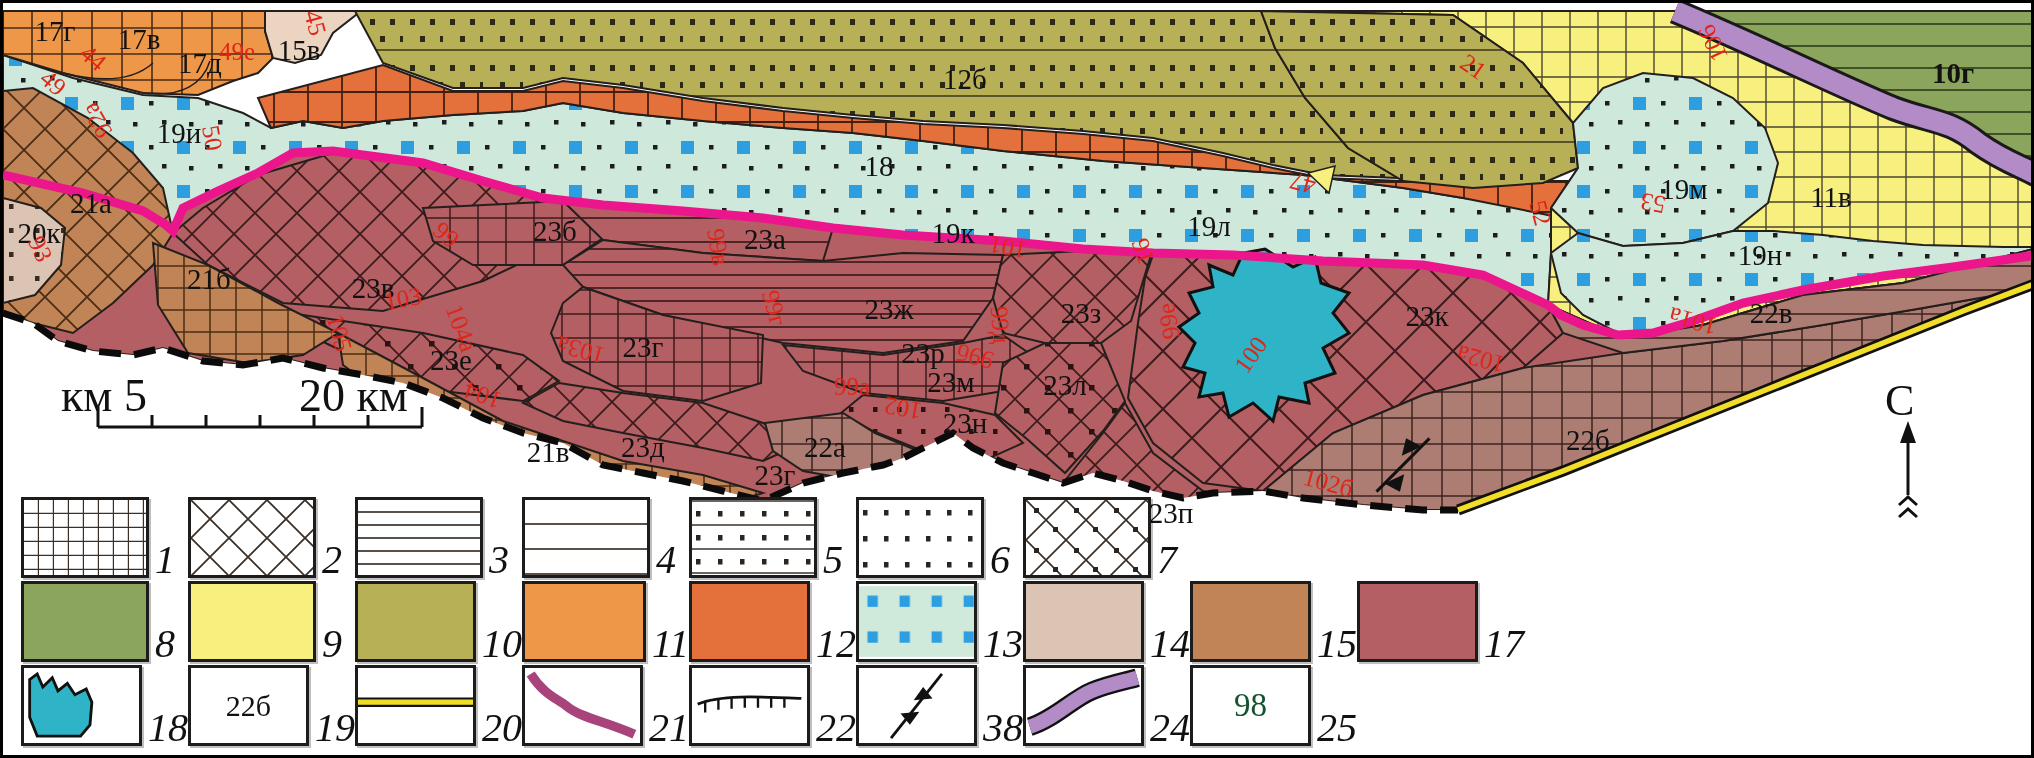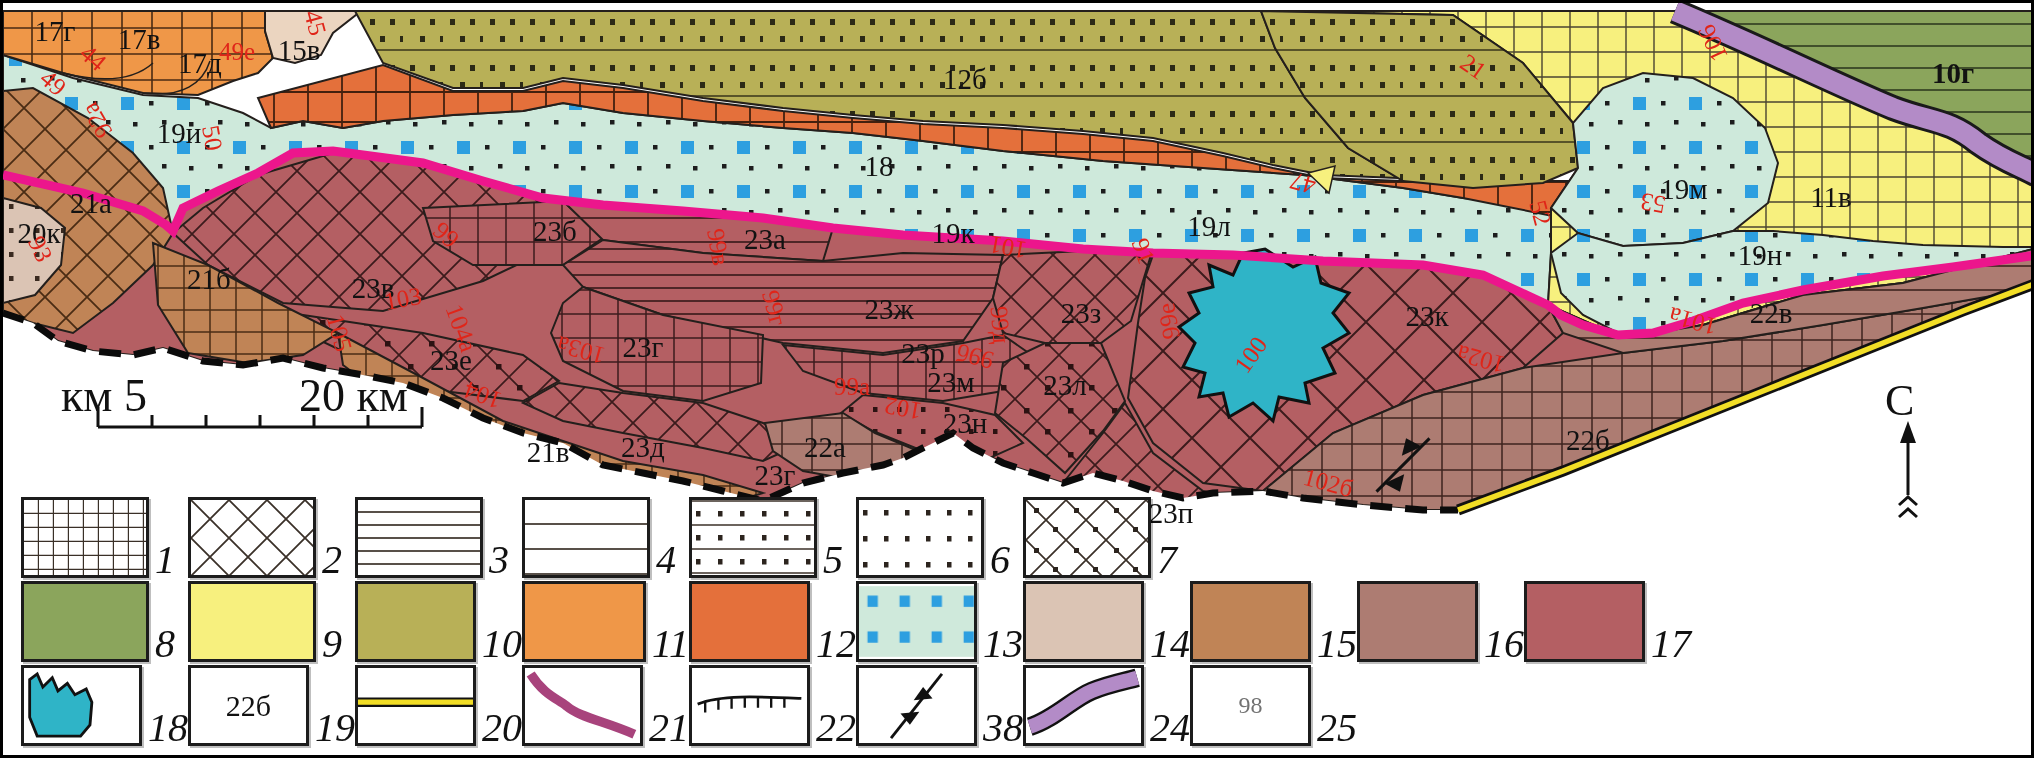--- a/index.html
+++ b/index.html
@@ -12,21 +12,21 @@
   .rlab{position:absolute;transform:translate(-50%,-50%);font-size:25px;color:#e02519;white-space:nowrap;
         font-family:"Liberation Serif", serif;}
   #legend{position:absolute;left:0;top:0;width:100%;height:100%;pointer-events:none;}
   .lrow{position:absolute;left:18px;display:flex;}
   .lcell{width:167px;display:flex;align-items:flex-end;}
   .lswatch{width:122px;height:75px;border:3px solid #1c1c1c;background:#fff;box-shadow:2px 2px 0 rgba(0,0,0,.25);}
   .lnum{font-style:italic;font-size:40px;color:#111;margin-left:6px;line-height:0.9;
         font-family:"Liberation Serif", serif;}
   .lsample{width:100%;height:100%;display:flex;align-items:center;justify-content:center;
            font-size:30px;color:#111;font-family:"Liberation Serif", serif;}
-  .lsample.red{color:#737373;font-size:24px;}
+  .lsample.red{color:#14532d;font-size:33px;}
   svg text{font-family:"Liberation Serif", serif;}
 </style>
 </head>
 <body>
 
 <div id="stage">
 
 <svg id="map-svg" width="2034" height="758" viewBox="0 0 2034 758">
 <defs>
 
@@ -376,24 +376,20 @@
     </div>
     <div class="lcell">
       <div class="lswatch" style="background:#DBC4B4"></div>
       <span class="lnum">14</span>
     </div>
     <div class="lcell">
       <div class="lswatch" style="background:#C08456"></div>
       <span class="lnum">15</span>
     </div>
     <div class="lcell">
-      <div class="lswatch" style="background:#AD7C72"></div>
-      <span class="lnum">16</span>
-    </div>
-    <div class="lcell">
       <div class="lswatch" style="background:#B45F63"></div>
       <span class="lnum">17</span>
     </div>
   </div>
 
   <div class="lrow" style="top:662px">
     <div class="lcell">
       <svg class="lswatch" viewBox="0 0 122 75">
         <path d="M6,10 L14,4 L20,18 L30,8 L36,22 L46,14 L54,26 L66,20 L72,34 L70,58 L60,70 L14,70 L6,50 Z" fill="#2FB4C7" stroke="#111" stroke-width="3"></path>
       </svg>

